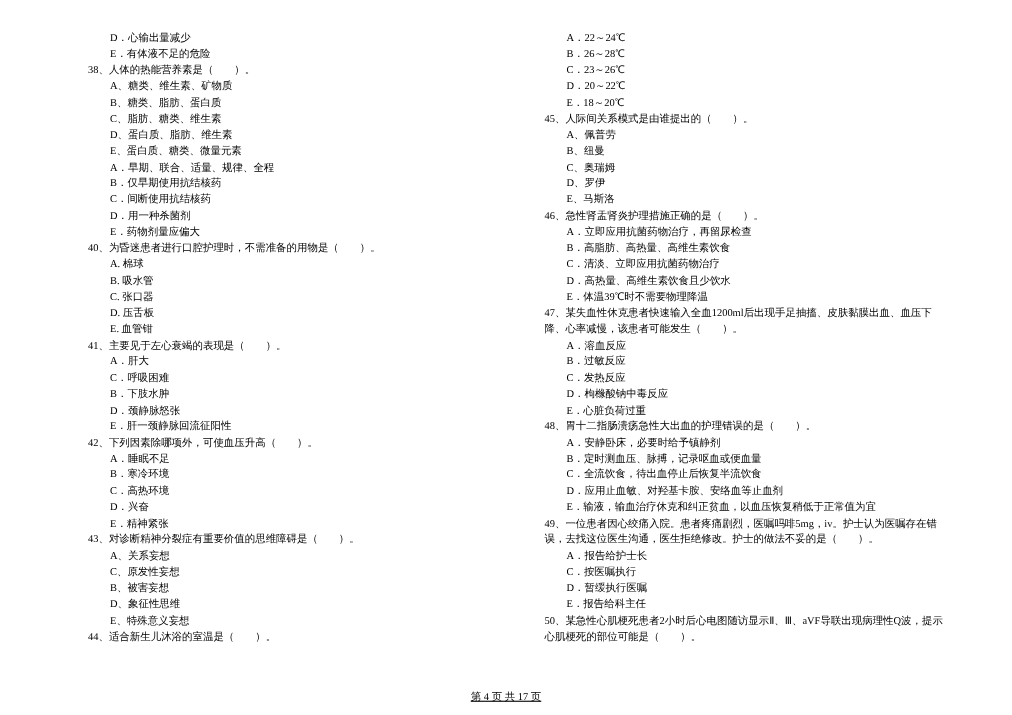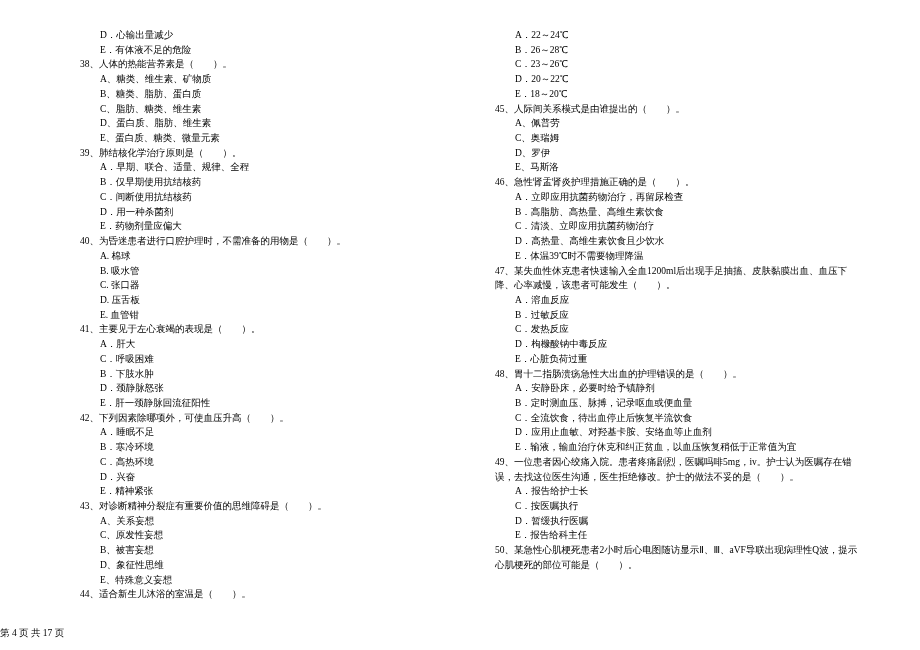--- a/index.html
+++ b/index.html
@@ -22,38 +22,38 @@
       flex: 1;
       line-height: 1.55;
     }
     .indent1 { padding-left: 40px; }
     .q { padding-left: 20px; }
     .footer {
       position: absolute;
       bottom: 10px;
       left: 0;
       right: 0;
-      text-align: left;
+      text-align: center;
       font-size: 9.5px;
+      text-decoration: underline;
     }
   </style>
 </head>
 <body>
 
 <div class="columns">
   <div class="col" id="left-col">
       <div class="indent1">D．心输出量减少</div>
       <div class="indent1">E．有体液不足的危险</div>
       <div class="q">38、人体的热能营养素是（　　）。</div>
       <div class="indent1">A、糖类、维生素、矿物质</div>
       <div class="indent1">B、糖类、脂肪、蛋白质</div>
       <div class="indent1">C、脂肪、糖类、维生素</div>
       <div class="indent1">D、蛋白质、脂肪、维生素</div>
       <div class="indent1">E、蛋白质、糖类、微量元素</div>
-      <div class="q">39、肺结核化学治疗原则是（　　）。</div>
       <div class="indent1">A．早期、联合、适量、规律、全程</div>
       <div class="indent1">B．仅早期使用抗结核药</div>
       <div class="indent1">C．间断使用抗结核药</div>
       <div class="indent1">D．用一种杀菌剂</div>
       <div class="indent1">E．药物剂量应偏大</div>
       <div class="q">40、为昏迷患者进行口腔护理时，不需准备的用物是（　　）。</div>
       <div class="indent1">A. 棉球</div>
       <div class="indent1">B. 吸水管</div>
       <div class="indent1">C. 张口器</div>
       <div class="indent1">D. 压舌板</div>
@@ -79,20 +79,21 @@
       <div class="q">44、适合新生儿沐浴的室温是（　　）。</div>
     </div>
   <div class="col" id="right-col">
       <div class="indent1">A．22～24℃</div>
       <div class="indent1">B．26～28℃</div>
       <div class="indent1">C．23～26℃</div>
       <div class="indent1">D．20～22℃</div>
       <div class="indent1">E．18～20℃</div>
       <div class="q">45、人际间关系模式是由谁提出的（　　）。</div>
       <div class="indent1">A、佩普劳</div>
+      <div class="indent1">B、纽曼</div>
       <div class="indent1">C、奥瑞姆</div>
       <div class="indent1">D、罗伊</div>
       <div class="indent1">E、马斯洛</div>
       <div class="q">46、急性肾盂肾炎护理措施正确的是（　　）。</div>
       <div class="indent1">A．立即应用抗菌药物治疗，再留尿检查</div>
       <div class="indent1">B．高脂肪、高热量、高维生素饮食</div>
       <div class="indent1">C．清淡、立即应用抗菌药物治疗</div>
       <div class="indent1">D．高热量、高维生素饮食且少饮水</div>
       <div class="indent1">E．体温39℃时不需要物理降温</div>
       <div class="q">47、某失血性休克患者快速输入全血1200ml后出现手足抽搐、皮肤黏膜出血、血压下降、心率减慢，该患者可能发生（　　）。</div>

